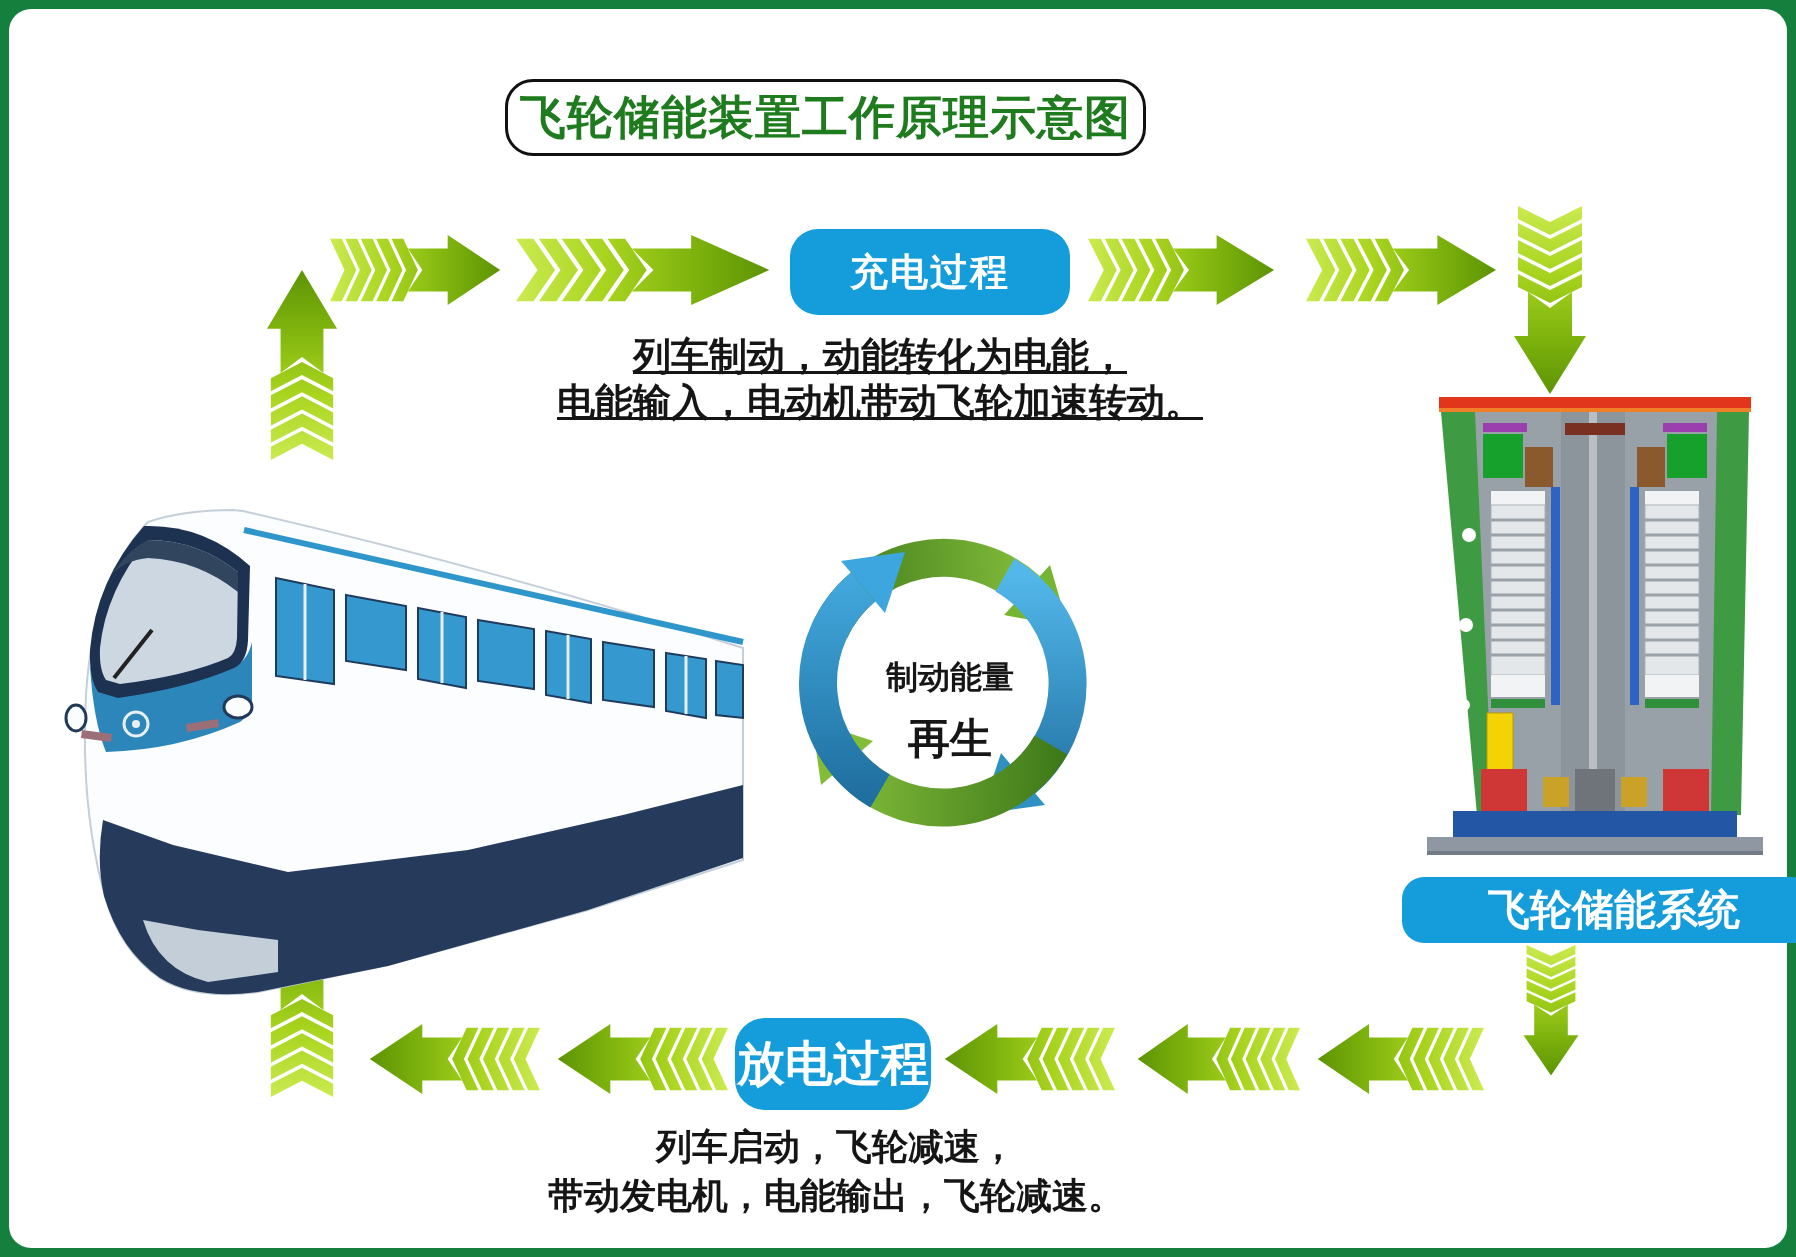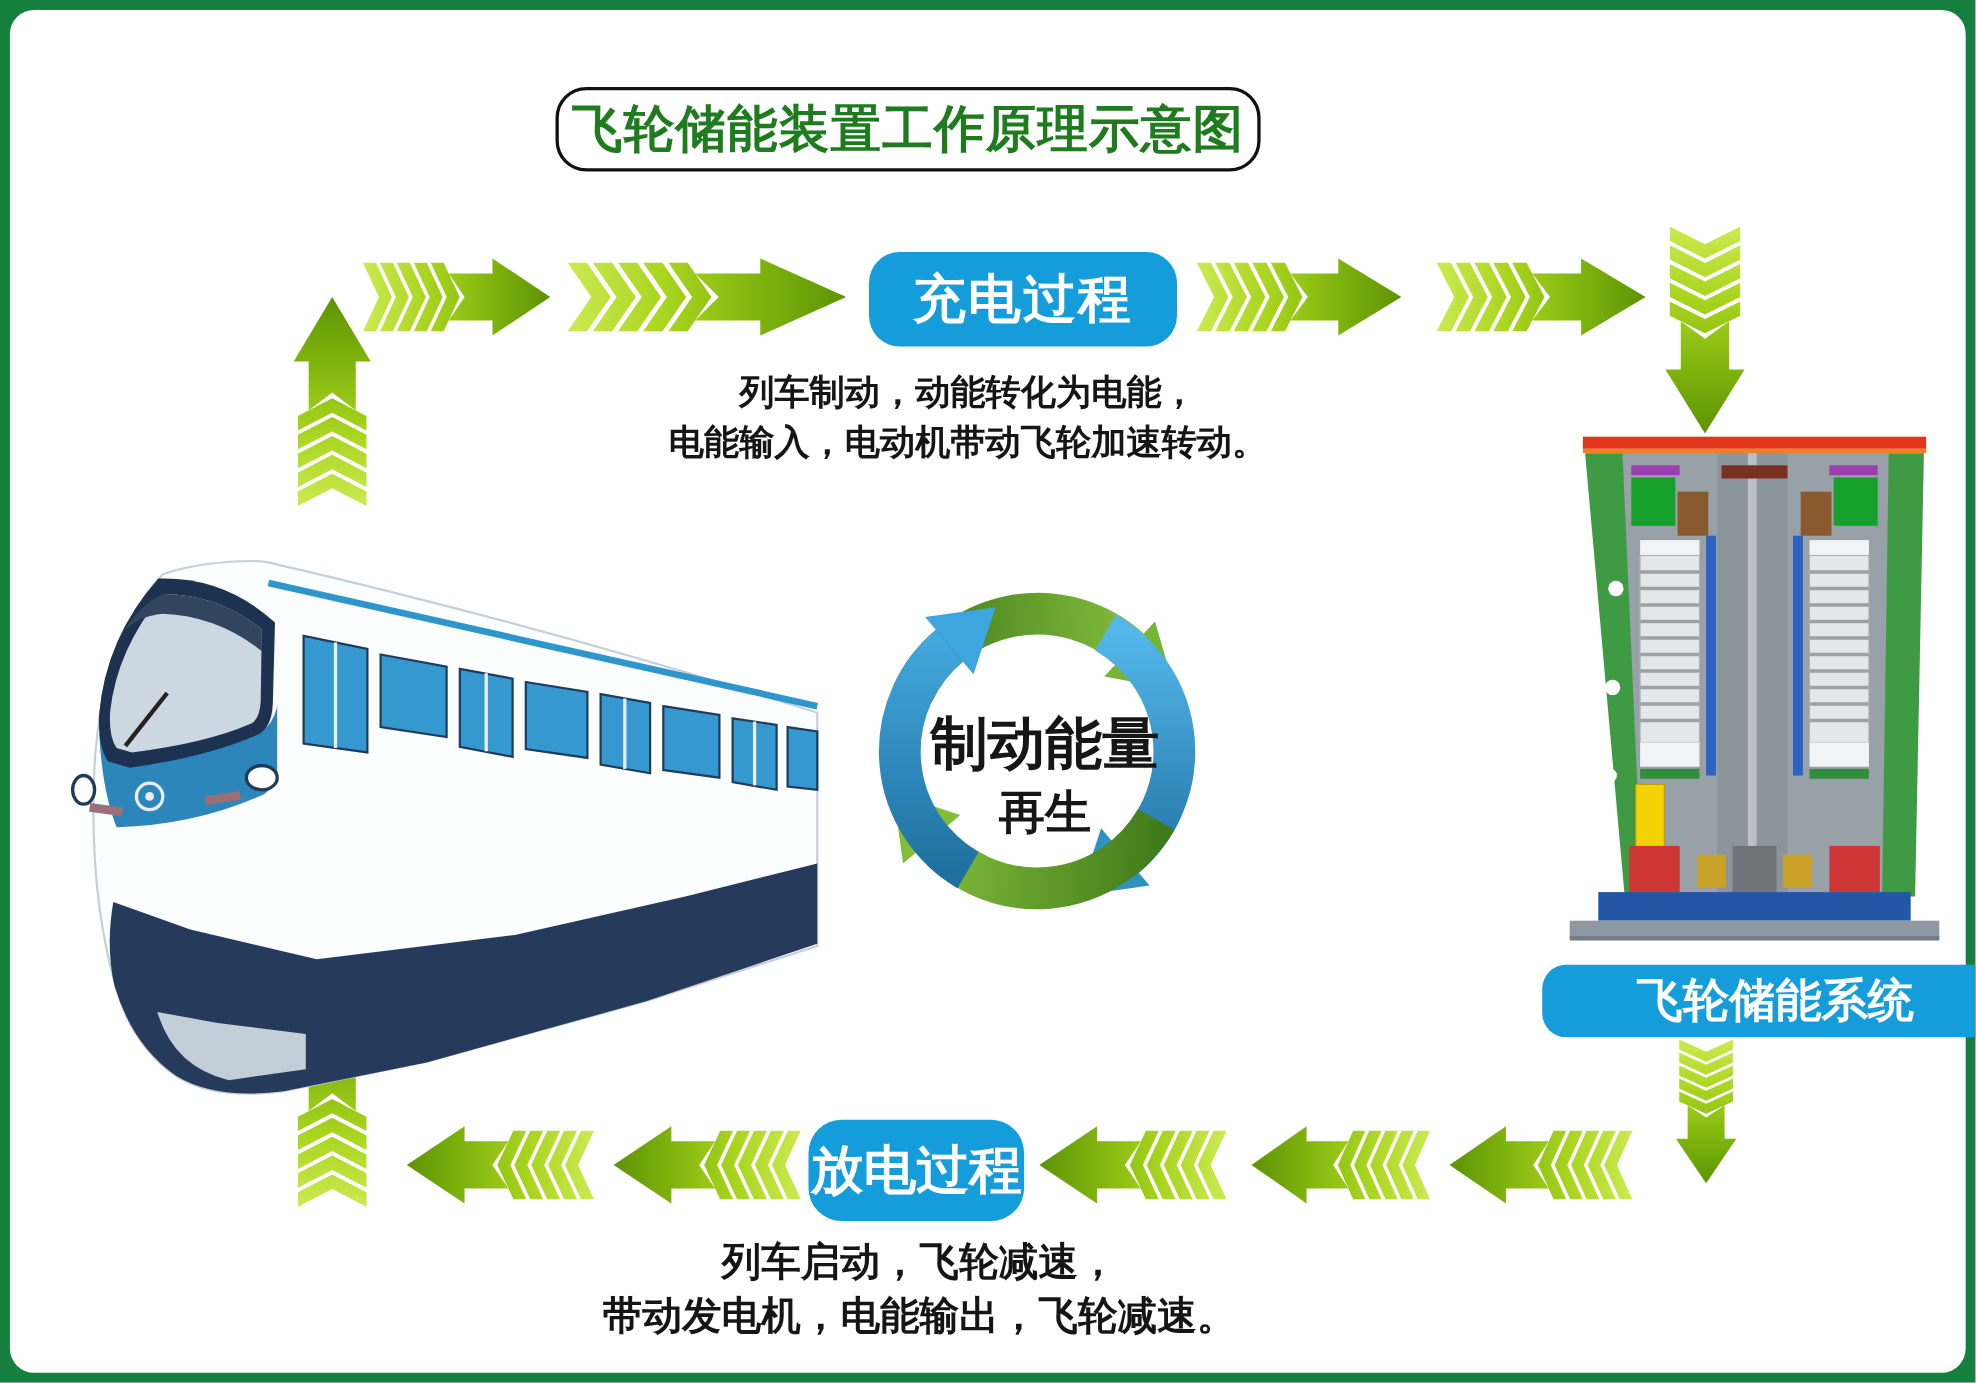--- a/index.html
+++ b/index.html
@@ -4,28 +4,28 @@
 <style>
   html,body{margin:0;padding:0;background:#d9e6f3;}
   #stage{position:relative;width:1796px;height:1257px;background:#15803d;overflow:hidden;
          font-family:"Liberation Sans","DejaVu Sans",sans-serif;}
   #paper{position:absolute;left:9px;top:9px;right:9px;bottom:9px;background:#ffffff;border-radius:22px;}
   .abs{position:absolute;}
   .title-box{left:505px;top:79px;width:635px;height:71px;border:3px solid #111;border-radius:28px;
              display:flex;align-items:center;justify-content:center;
              font-size:46px;font-weight:bold;color:#1e7b1e;letter-spacing:1px;background:#fff;}
   .pill{background:#149cdb;color:#fff;font-weight:bold;display:flex;align-items:center;justify-content:center;}
-  .pill.charge{left:790px;top:229px;width:280px;height:86px;border-radius:28px;font-size:48px;letter-spacing:2px;}
+  .pill.charge{left:790px;top:229px;width:280px;height:86px;border-radius:28px;font-size:38px;letter-spacing:2px;}
   .pill.discharge{left:735px;top:1018px;width:196px;height:92px;border-radius:30px;font-size:48px;}
   .pill.flywheel{left:1402px;top:877px;width:400px;height:66px;border-radius:22px;font-size:42px;padding-left:12px;}
   .desc{color:#151515;font-weight:700;text-align:center;}
-  .desc.charge-d{left:520px;top:333px;width:720px;font-size:32px;line-height:46px;}
+  .desc.charge-d{left:520px;top:333px;width:720px;font-size:38px;line-height:46px;text-decoration:underline;}
   .desc.discharge-d{left:480px;top:1122px;width:712px;font-size:36px;line-height:49px;}
   .cycle-text{left:795px;top:653px;width:310px;text-align:center;color:#161616;font-weight:700;}
-  .cycle-text .l1{font-size:52px;line-height:48px;}
+  .cycle-text .l1{font-size:32px;line-height:48px;}
   .cycle-text .l2{font-size:42px;line-height:44px;margin-top:16px;}
   .arw{position:absolute;overflow:visible;}
 </style>
 </head>
 <body>
 
 <div id="stage">
   <div id="paper"></div>
 
   <svg width="0" height="0" style="position:absolute" aria-hidden="true">

